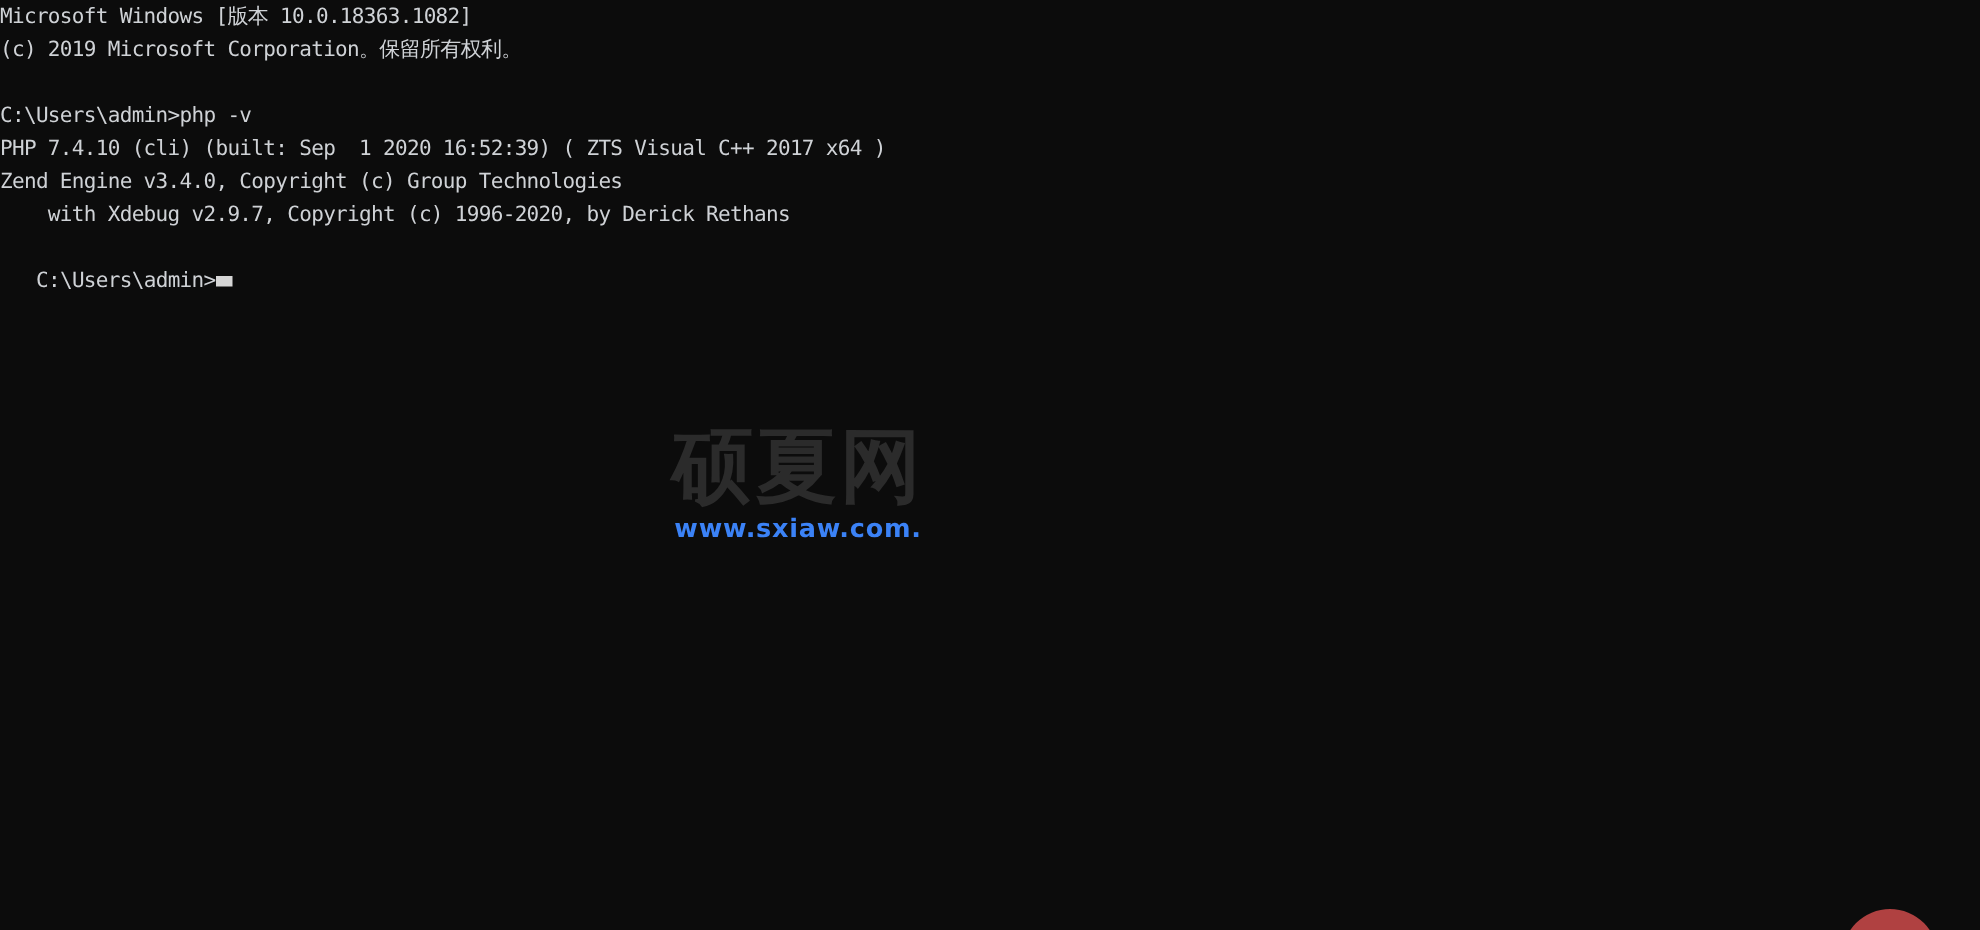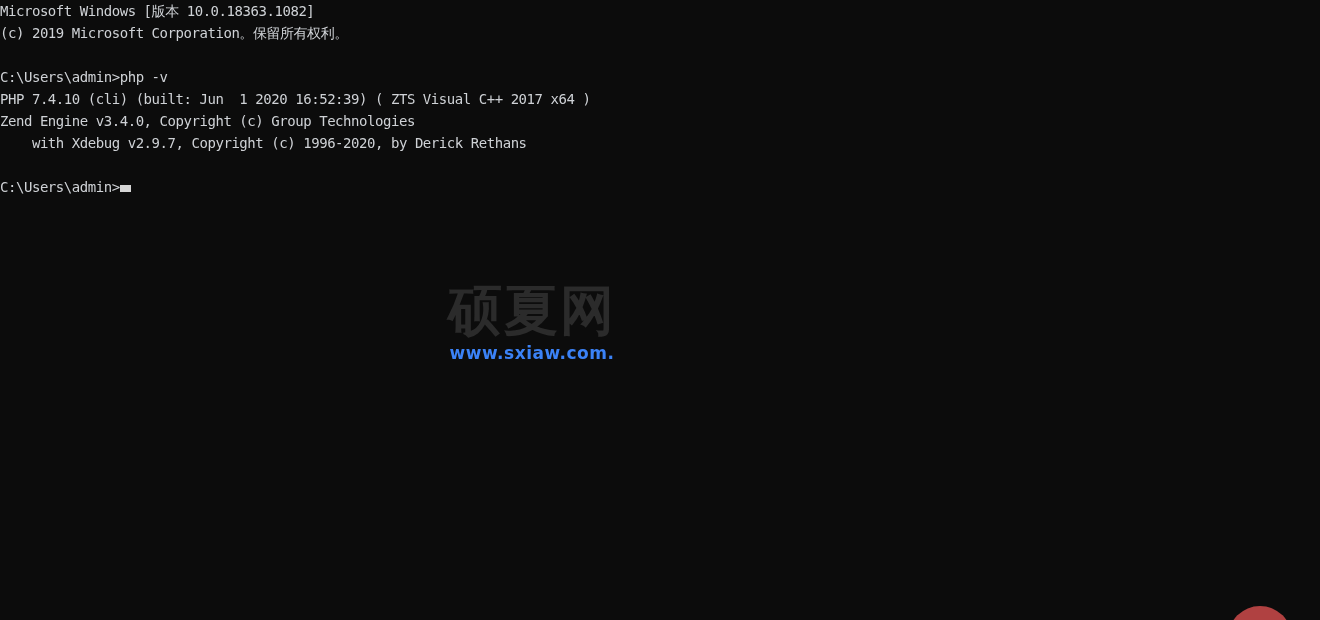--- a/index.html
+++ b/index.html
@@ -33,20 +33,21 @@
     white-space: pre;
     margin: 0;
     padding: 0;
   }
   .line.blank {
     color: transparent;
   }
   .prompt-line {
     position: relative;
     display: block;
+    padding-left: 24px;
   }
   .caret {
     display: inline-block;
     width: 11px;
     height: 7px;
     background: #d6d6d6;
     vertical-align: baseline;
     margin-bottom: 0px;
   }
   
@@ -98,20 +99,20 @@
     <div class="wm-url">www.sxiaw.com.</div>
   </div>
 
   <div id="corner-blob"></div>
 
   <div id="console">
     <div class="line">Microsoft Windows [版本 10.0.18363.1082]</div>
     <div class="line">(c) 2019 Microsoft Corporation。保留所有权利。</div>
     <div class="line blank">&nbsp;</div>
     <div class="line">C:\Users\admin&gt;php -v</div>
-    <div class="line">PHP 7.4.10 (cli) (built: Jun  1 2020 16:52:39) ( ZTS Visual C++ 2017 x64 )</div>
+    <div class="line">PHP 7.4.10 (cli) (built: Sep  1 2020 16:52:39) ( ZTS Visual C++ 2017 x64 )</div>
     <div class="line">Zend Engine v3.4.0, Copyright (c) Group Technologies</div>
     <div class="line">    with Xdebug v2.9.7, Copyright (c) 1996-2020, by Derick Rethans</div>
     <div class="line blank">&nbsp;</div>
     <div class="line prompt-line"><span>C:\Users\admin&gt;</span><span class="caret"></span></div>
   </div>
 
 </div>
 
 </body></html>

